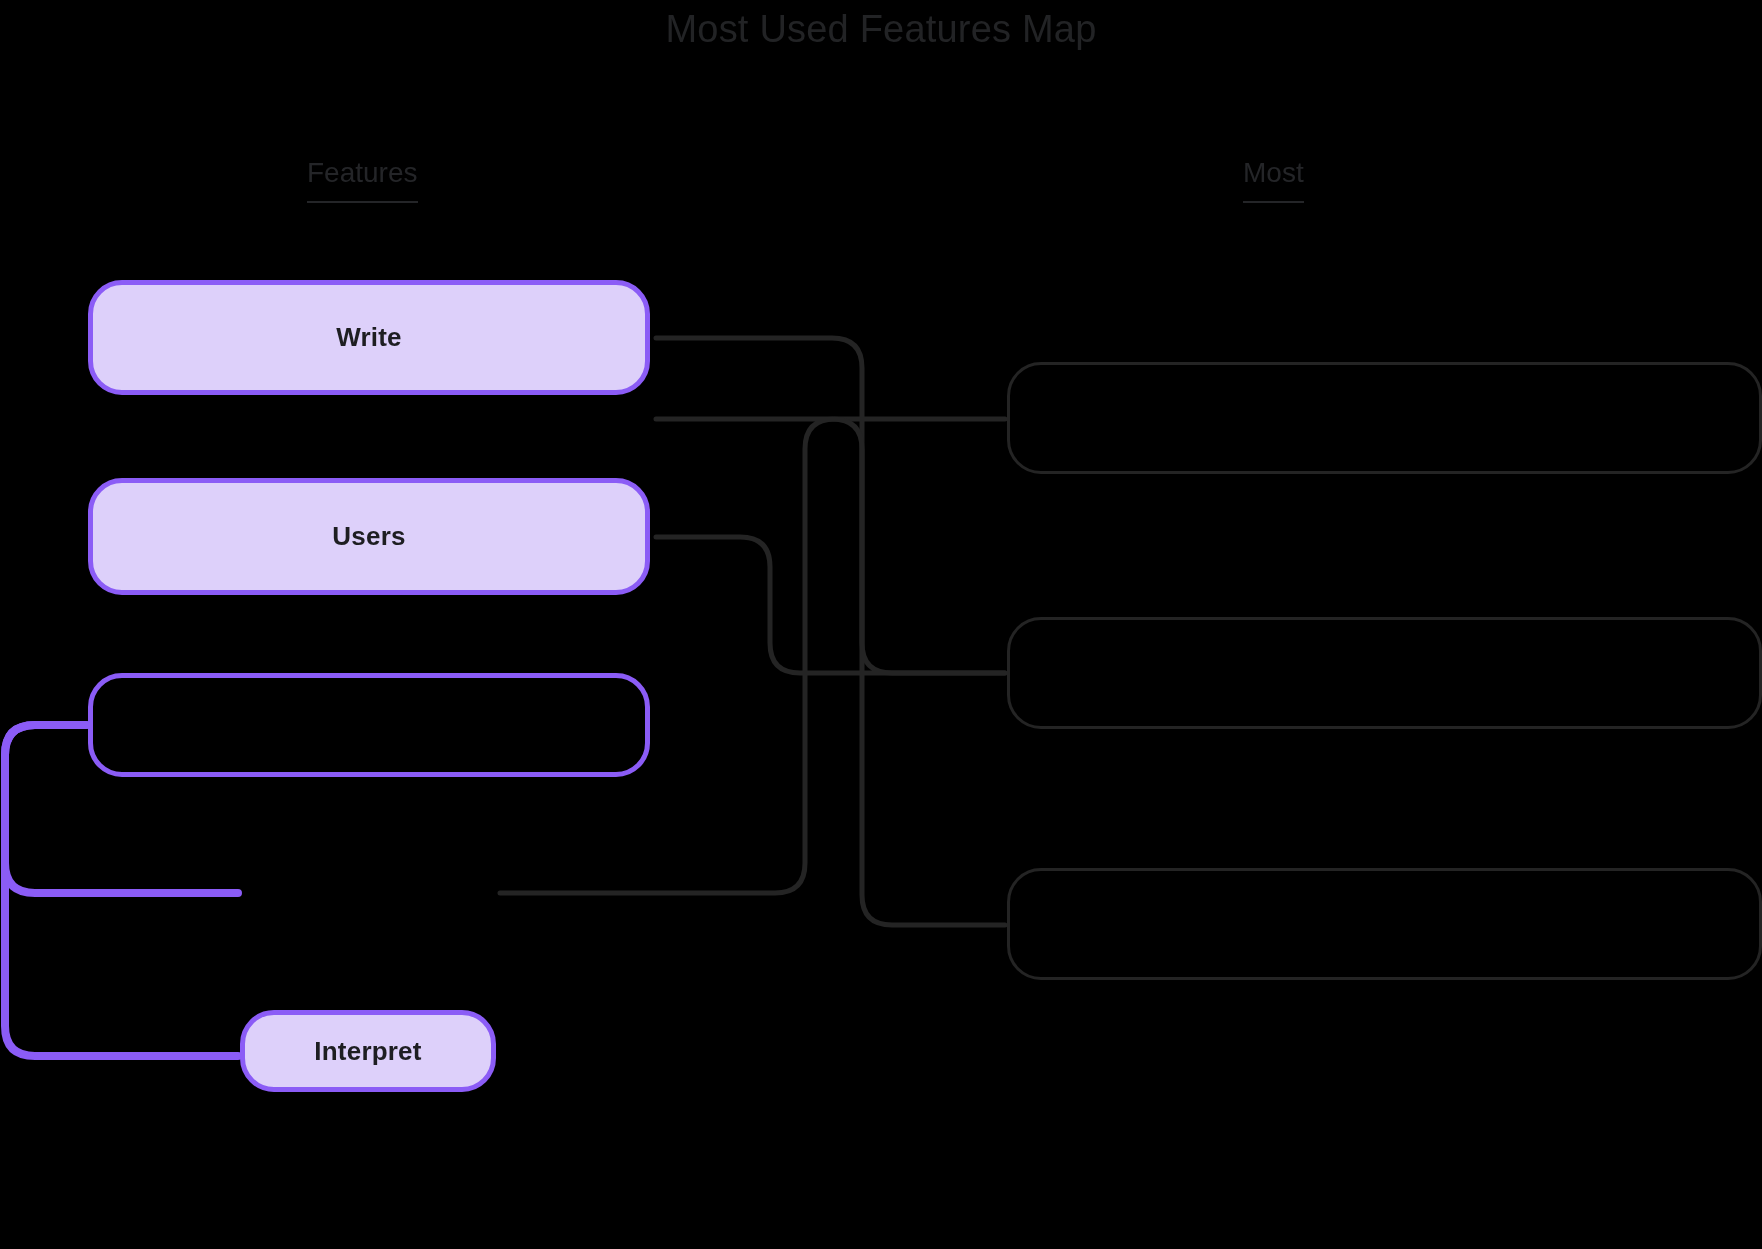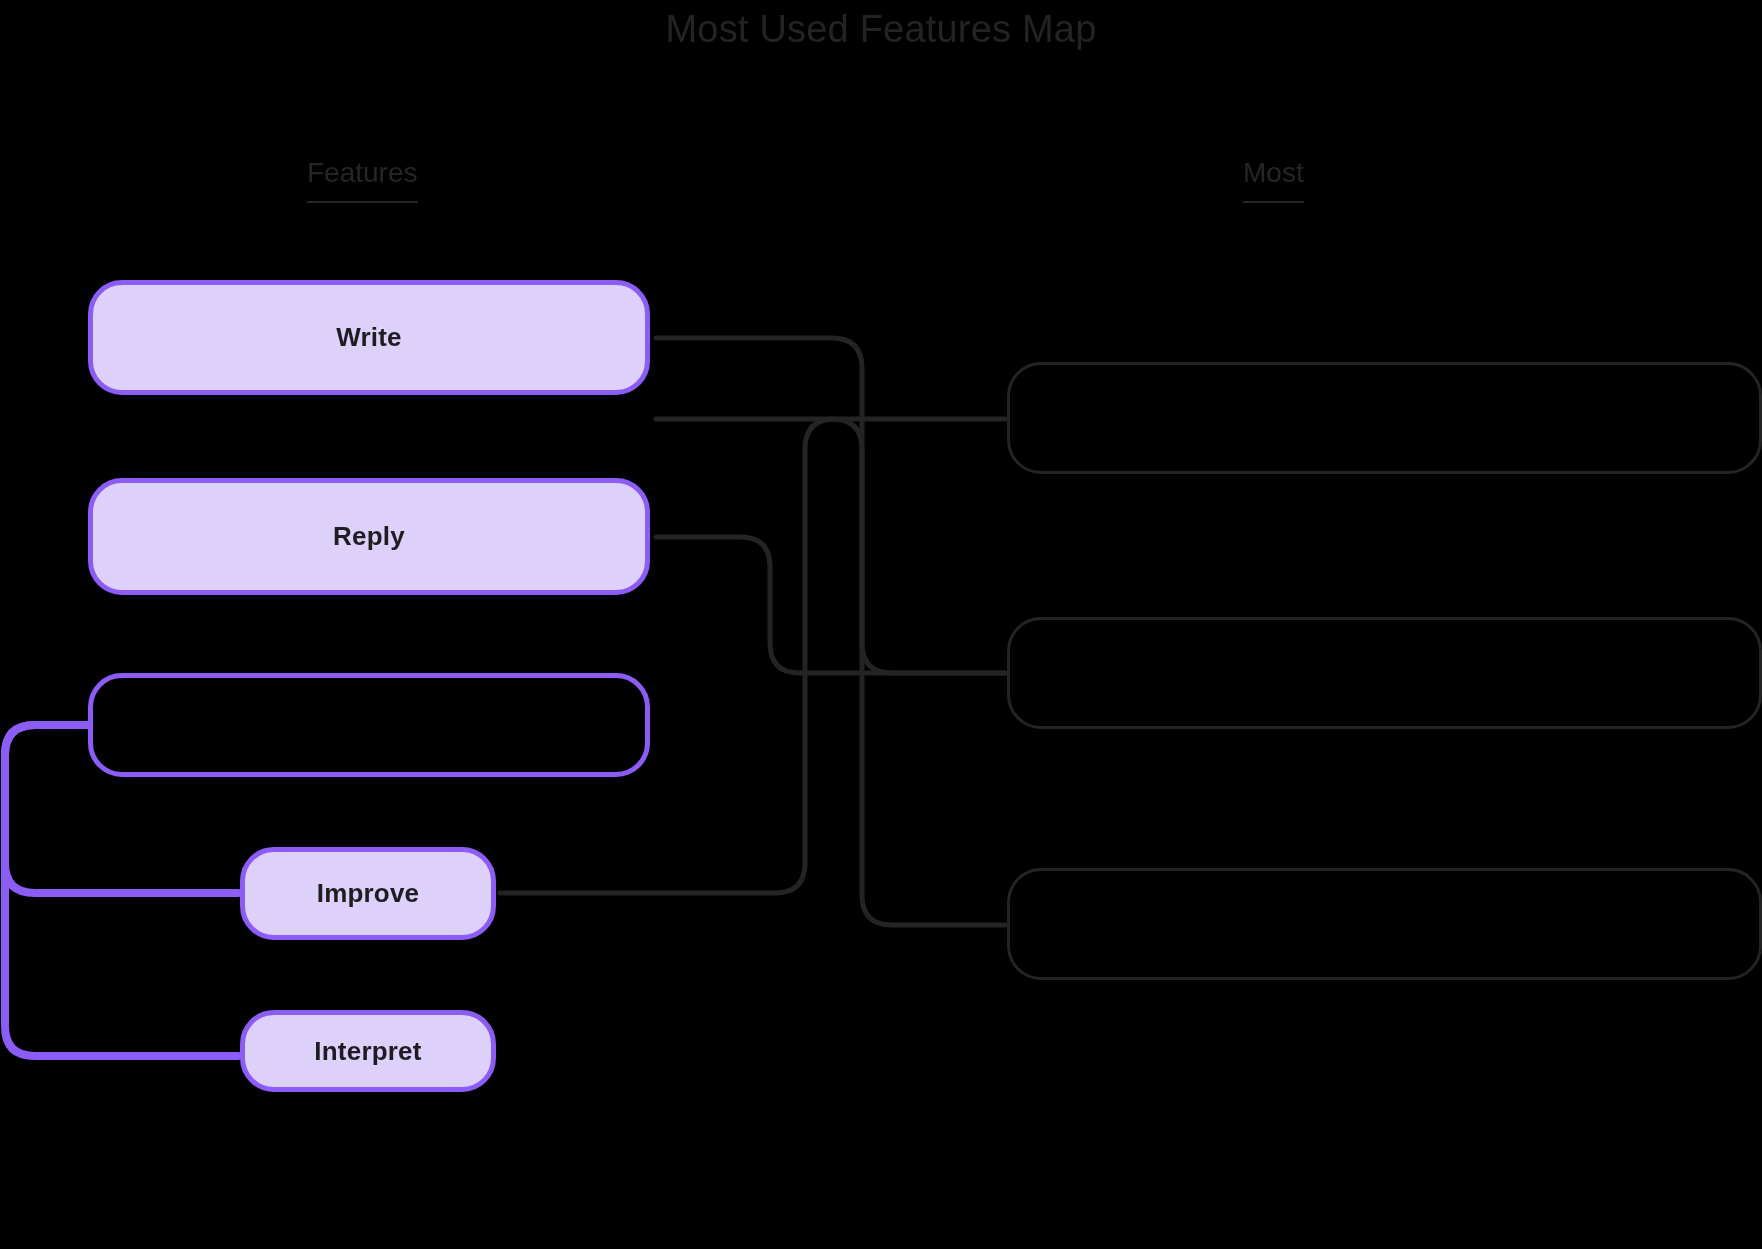--- a/index.html
+++ b/index.html
@@ -111,30 +111,27 @@
 
       <path stroke="#8b5cf6" stroke-width="8" d="M 86 725 H 35 Q 5 725 5 755 V 1026 Q 5 1056 35 1056 H 238"></path>
     </g>
   </svg>
 
   <div class="node feature" id="node-write" style="left:88px; top:280px; width:562px; height:115px;">
     <span>Write</span>
   </div>
 
   <div class="node feature" id="node-reply" style="left:88px; top:478px; width:562px; height:117px;">
-    <span>Reply</span>
+    <span>Users</span>
   </div>
 
   <div class="node feature empty" id="node-unlabeled" style="left:88px; top:673px; width:562px; height:104px;">
     <span></span>
   </div>
 
-  <div class="node feature" id="node-improve" style="left:240px; top:847px; width:256px; height:93px;">
-    <span>Improve</span>
-  </div>
 
   <div class="node feature" id="node-interpret" style="left:240px; top:1010px; width:256px; height:82px;">
     <span>Interpret</span>
   </div>
 
   <div class="node user" id="node-user-1" style="left:1007px; top:362px; width:755px; height:112px;">
     <span></span>
   </div>
 
   <div class="node user" id="node-user-2" style="left:1007px; top:617px; width:755px; height:112px;">

